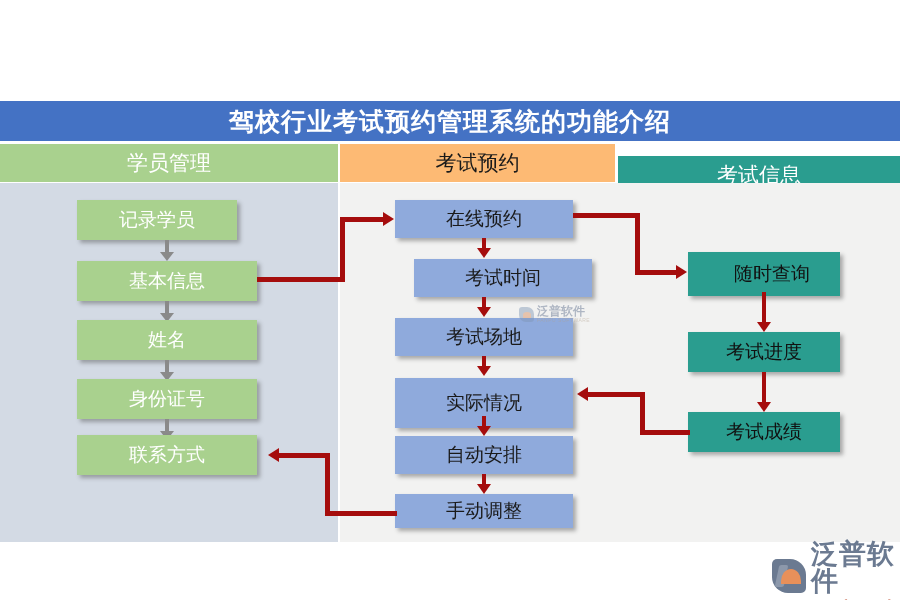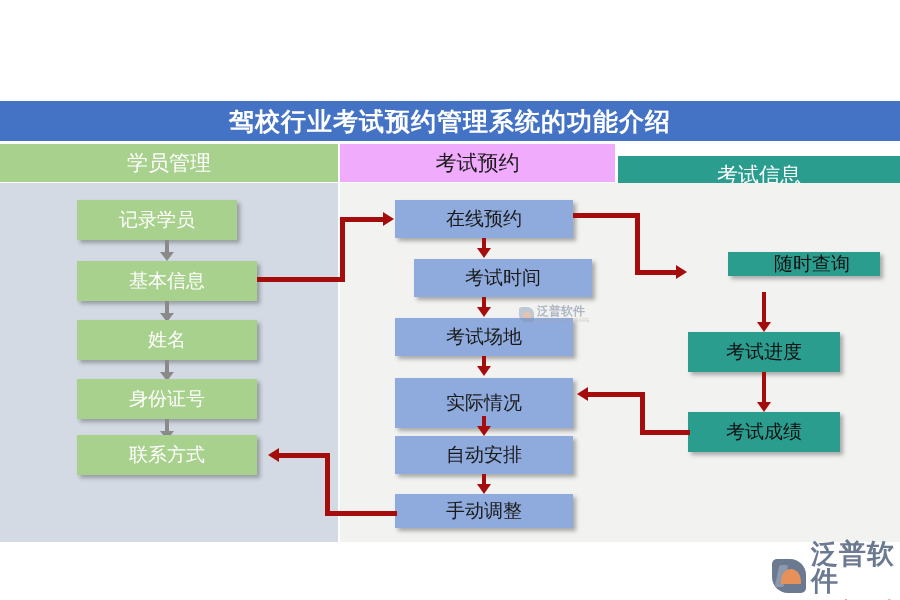--- a/index.html
+++ b/index.html
@@ -47,21 +47,21 @@
     top: 144px;
     height: 38px;
     display: flex;
     align-items: center;
     justify-content: center;
     font-size: 21px;
     color: #ffffff;
     box-sizing: border-box;
   }
   .col-head.students { left: 0px;   width: 338px; background: #a9d18e; }
-  .col-head.booking  { left: 340px; width: 275px; background: #f0abfc; color: #1a1a1a; }
+  .col-head.booking  { left: 340px; width: 275px; background: #fdba74; color: #1a1a1a; }
   .col-head.examinfo { left: 618px; width: 282px; background: #2a9d8f; margin-top: 12px; }
 
   
   .panel {
     position: absolute;
     top: 183px;
     height: 359px;
   }
   .panel.left  { left: 0px;   width: 338px; background: #d3dae4; }
   .panel.mid   { left: 340px; width: 560px; background: #f2f2f1; }
@@ -277,21 +277,21 @@
   <div class="node blue" style="left:395px; top:436px; width:178px; height:38px;">
     <span>自动安排</span>
   </div>
   <div class="stem-red" style="left:482px; top:474px; height:11px;"></div>
   <div class="arrow-red-down" style="left:477px; top:484px;"></div>
 
   <div class="node blue" style="left:395px; top:494px; width:178px; height:34px;">
     <span>手动调整</span>
   </div>
 
-  <div class="node teal" style="left:728px; top:252px; width:152px; height:24px;padding-left:16px;">
+  <div class="node teal" style="left:688px; top:252px; width:152px; height:44px;padding-left:16px;">
     <span>随时查询</span>
   </div>
   <div class="stem-red" style="left:762px; top:292px; height:31px;"></div>
   <div class="arrow-red-down" style="left:757px; top:322px;"></div>
 
   <div class="node teal" style="left:688px; top:332px; width:152px; height:40px;">
     <span>考试进度</span>
   </div>
   <div class="stem-red" style="left:762px; top:372px; height:31px;"></div>
   <div class="arrow-red-down" style="left:757px; top:402px;"></div>

